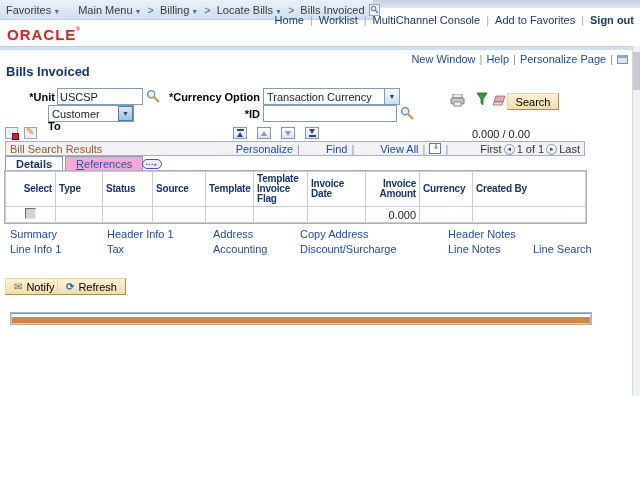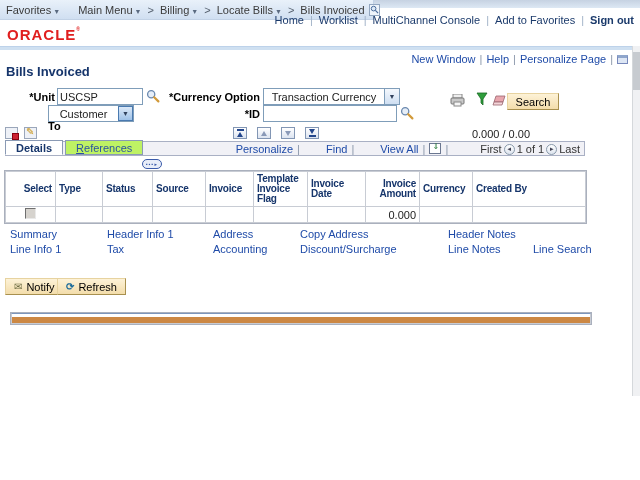--- a/index.html
+++ b/index.html
@@ -42,21 +42,21 @@
               background:#dde6f4; border-top:3px solid #8fa6cc; }
 
   
   .page-title { position:absolute; left:6px; top:64px; font-size:13px; font-weight:bold;
                 color:#16356b; }
   .flabel { position:absolute; font-weight:bold; color:#000; text-align:right; }
   .tbox { position:absolute; height:17px; border:1px solid #7f9db9; background:#fff;
           font-family:"Liberation Sans", sans-serif; font-size:11px; padding:0 2px; color:#222; }
   .selbox { position:absolute; height:17px; border:1px solid #7f9db9; background:#fff;
             display:flex; align-items:center; }
-  .selbox .val { flex:1; padding:0 3px; overflow:hidden; white-space:nowrap;text-align:center; }
+  .selbox .val { flex:1; padding:0 3px; overflow:hidden; white-space:nowrap; }
   .dd-btn { width:15px; height:15px; border-left:1px solid #7f9db9;
             background:linear-gradient(#f4f8fd,#cfdff2); display:flex; align-items:center;
             justify-content:center; }
   .dd-btn.hl { background:linear-gradient(#dce9f8,#9fc2e8); border:1px solid #4a7ab0; }
   .dd-btn::after { content:"▼"; font-size:7px; color:#30415c; }
   .lookup { position:absolute; width:14px; height:14px; }
 
   .btn { position:absolute; background:linear-gradient(#fdf2d7,#f3ddab);
          border:1px solid; border-color:#e7d3a0 #a8904f #a8904f #e7d3a0; color:#000;
          font-family:"Liberation Sans", sans-serif; font-size:11px; display:inline-flex;
@@ -97,26 +97,26 @@
   .gicon.dl::after { content:"⇓"; position:absolute; left:2px; top:-2px; font-size:8px;
                      color:#227733; }
   .gicon.grid { background:linear-gradient(#fff 3px,#cc8844 3px); }
   .pager { display:flex; align-items:flex-end; gap:2px; margin-left:28px; color:#333; }
   .pgbtn { width:11px; height:11px; border-radius:50%; border:1px solid #8899aa;
            background:linear-gradient(#fff,#dde4ee); display:inline-flex; align-items:center;
            justify-content:center; }
   .pgbtn.prev::after { content:"◂"; font-size:7px; color:#445; }
   .pgbtn.next::after { content:"▸"; font-size:7px; color:#445; }
 
-  .tabs { position:absolute; left:5px; top:140px; height:15px; display:flex;
+  .tabs { position:absolute; left:5px; top:156px; height:15px; display:flex;
           align-items:flex-end; }
   .tab { height:15px; padding:0 10px; display:flex; align-items:center;
          border:1px solid #8a9ab4; margin-right:2px; }
   .tab.active { background:#fff; font-weight:bold; color:#16356b; border-bottom:1px solid #fff; }
-  .tab.inactive { background:#bef264; color:#2a52a0;align-items:flex-end; }
+  .tab.inactive { background:#f9a8d4; color:#2a52a0;align-items:flex-end; }
   .tab.inactive .lbl::first-letter { text-decoration:underline; }
   .pill { position:absolute; left:142px; top:159px; width:20px; height:10px;
           border:1px solid #3a5aaa; border-radius:5px; background:#e8edf8;
           display:flex; align-items:center; justify-content:center; }
   .pill::after { content:"▪▪▪▸"; font-size:5px; color:#3a5aaa; letter-spacing:1px; }
 
   
   .grid { position:absolute; left:5px; top:171px; border-collapse:collapse;
           table-layout:fixed; width:580px; background:#fff; }
   .grid, .grid th, .grid td { border:1px solid #c8ccd4; }
@@ -312,21 +312,21 @@
         <col style="width:54px">
         <col style="width:53px">
         <col style="width:113px">
     </colgroup>
     <tbody>
         <tr>
       <th style="text-align:right">Select</th>
       <th>Type</th>
       <th>Status</th>
       <th>Source</th>
-      <th>Invoice</th>
+      <th>Template</th>
       <th>Template Invoice Flag</th>
       <th>Invoice Date</th>
       <th class="num">Invoice Amount</th>
       <th>Currency</th>
       <th>Created By</th>
     </tr>
     <tr>
       <td class="ctr"><span class="checkbox"></span></td>
       <td></td>
       <td></td>

